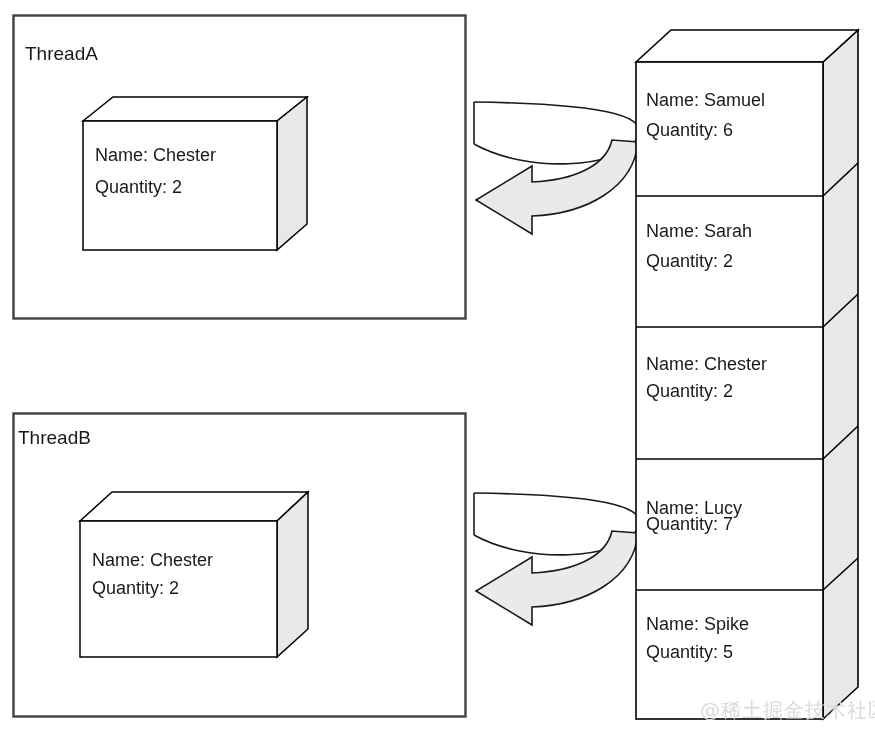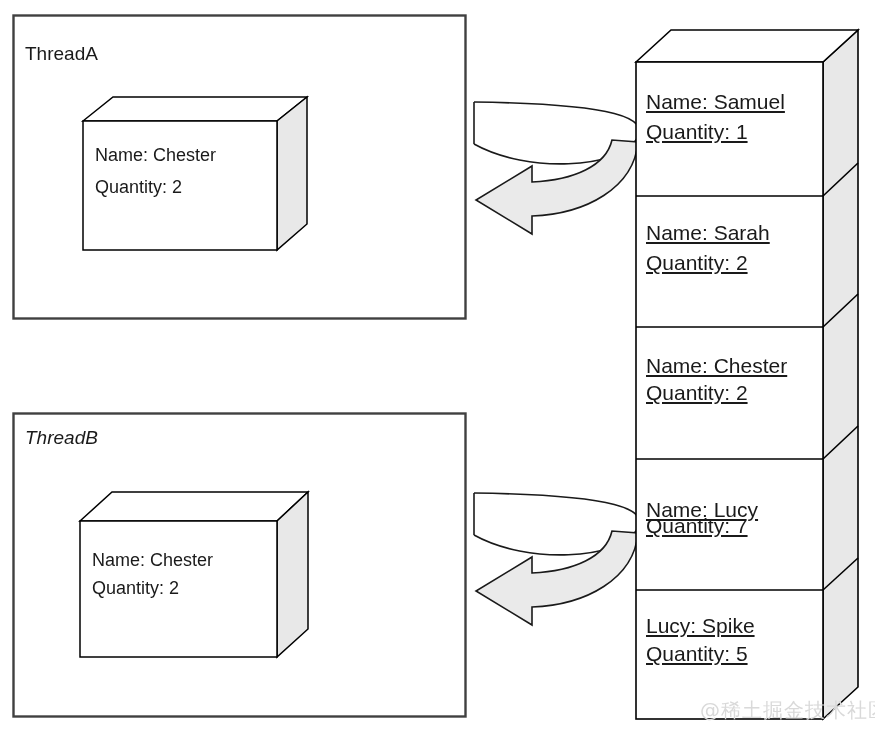--- a/index.html
+++ b/index.html
@@ -36,22 +36,21 @@
     color: #1a1a1a;
     line-height: 1.0;
   }
   .thread-label {
     font-size: 19px;
   }
   .box-line {
     font-size: 18px;
   }
   .cell-line {
-    font-size: 21px;
-    text-decoration: underline;
+    font-size: 18px;
   }
   .watermark {
     position: absolute;
     font-size: 20px;
     color: #d9d9d9;
     letter-spacing: 1px;
     font-family: "DejaVu Sans", sans-serif;
     white-space: pre;
   }
 </style>
@@ -137,34 +136,34 @@
       <line x1="823" y1="327" x2="858" y2="294" stroke="#000000" stroke-width="1.6"></line>
       <line x1="823" y1="459" x2="858" y2="426" stroke="#000000" stroke-width="1.6"></line>
       <line x1="823" y1="590" x2="858" y2="558" stroke="#000000" stroke-width="1.6"></line>
     </g>
   </svg>
 
   <div class="txt thread-label" style="left:25px; top:44px;">ThreadA</div>
   <div class="txt box-line" style="left:95px; top:146px;">Name: Chester</div>
   <div class="txt box-line" style="left:95px; top:178px;">Quantity: 2</div>
 
-  <div class="txt thread-label" style="left:25px; top:428px;font-style:italic;">ThreadB</div>
+  <div class="txt thread-label" style="left:18px; top:428px;">ThreadB</div>
   <div class="txt box-line" style="left:92px; top:551px;">Name: Chester</div>
   <div class="txt box-line" style="left:92px; top:579px;">Quantity: 2</div>
 
   <div class="txt cell-line" style="left:646px; top:91px;">Name: Samuel</div>
-  <div class="txt cell-line" style="left:646px; top:121px;">Quantity: 1</div>
+  <div class="txt cell-line" style="left:646px; top:121px;">Quantity: 6</div>
 
   <div class="txt cell-line" style="left:646px; top:222px;">Name: Sarah</div>
   <div class="txt cell-line" style="left:646px; top:252px;">Quantity: 2</div>
 
   <div class="txt cell-line" style="left:646px; top:355px;">Name: Chester</div>
   <div class="txt cell-line" style="left:646px; top:382px;">Quantity: 2</div>
 
   <div class="txt cell-line" style="left:646px; top:499px;">Name: Lucy</div>
   <div class="txt cell-line" style="left:646px; top:515px;">Quantity: 7</div>
 
-  <div class="txt cell-line" style="left:646px; top:615px;">Lucy: Spike</div>
+  <div class="txt cell-line" style="left:646px; top:615px;">Name: Spike</div>
   <div class="txt cell-line" style="left:646px; top:643px;">Quantity: 5</div>
 
   <div class="watermark" style="left:700px; top:697px;">@稀土掘金技术社区</div>
 
 </div>
 
 </body></html>

